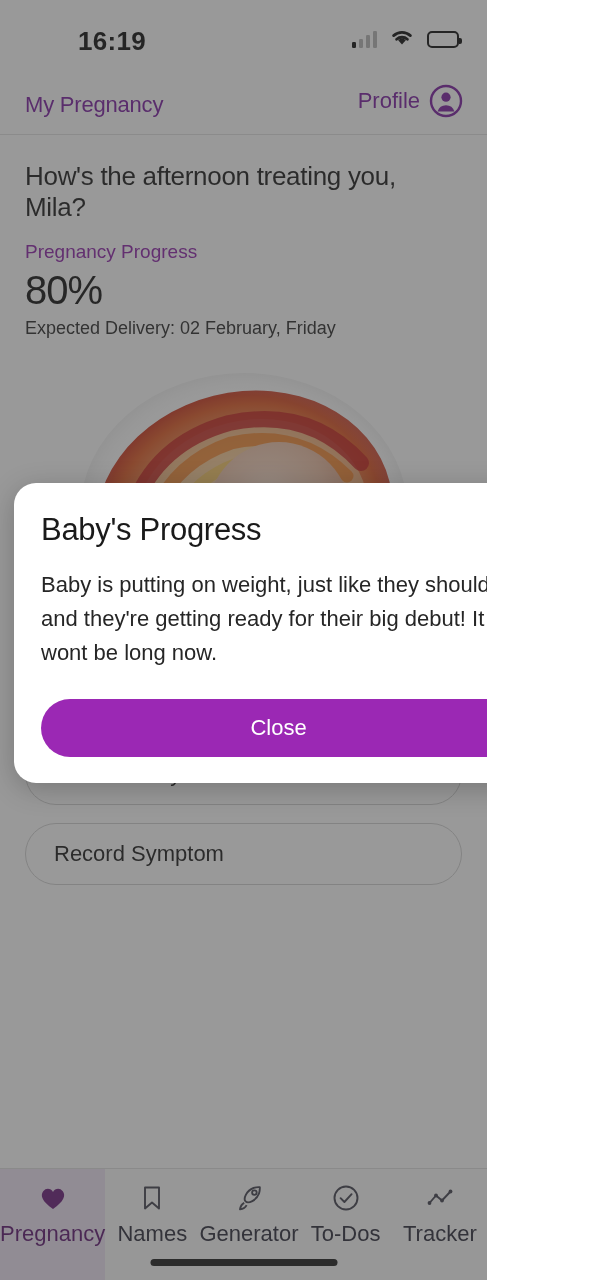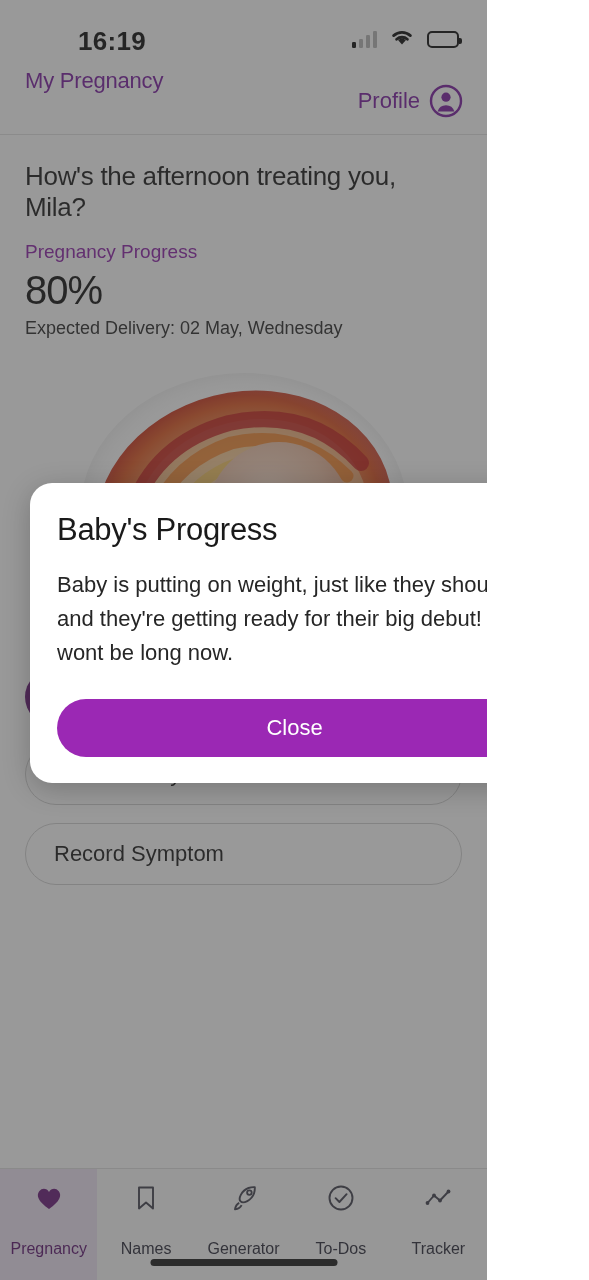--- a/index.html
+++ b/index.html
@@ -66,21 +66,21 @@
   .battery::after {
     content: ""; position: absolute; right: -4.5px; top: 5px;
     width: 2.5px; height: 6px; background: #0d0d0d; border-radius: 0 2px 2px 0;
   }
   .battery .lvl { height: 100%; background: #0d0d0d; border-radius: 2px; }
 
   
   .app-header {
     flex: 0 0 52px;
     display: flex;
-    align-items: flex-start;
+    align-items: flex-end;
     justify-content: space-between;
     padding: 0 24px 16px 25px;
     border-bottom: 1px solid #e2e2e2;
     gap: 42px;
   }
   .brand-title {
     font-size: 22px;
     color: #7B1FA2;
     letter-spacing: -0.2px;
   }
@@ -178,23 +178,22 @@
     display: flex;
     flex-direction: column;
     align-items: center;
     justify-content: flex-start;
     padding-top: 14px;
     gap: 8px;
   }
   .tab.active { background: #efe3f4; }
   .tab svg { width: 30px; height: 30px; display: block; }
   .tab-label {
-    font-size: 16px;
+    font-size: 22px;
     color: #2b2b3a;
-    margin-top: 19px;
   }
   .tab.active .tab-label { color: #5c1470; }
   .home-indicator {
     position: absolute;
     bottom: 14px;
     left: 50%;
     transform: translateX(-50%);
     width: 187px;
     height: 7px;
     border-radius: 4px;
@@ -205,21 +204,21 @@
   #dim-overlay {
     position: absolute;
     inset: 0;
     background: rgba(60,60,60,0.52);
     z-index: 20;
   }
 
   
   #modal {
     position: absolute;
-    left: 30px;
+    left: 14px;
     top: 483px;
     width: 529px;
     background: #ffffff;
     border-radius: 22px;
     z-index: 30;
     padding: 28px 27px 26px 27px;
     box-shadow: 0 6px 28px rgba(0,0,0,0.22);
   }
   .modal-head {
     display: flex;
@@ -292,21 +291,21 @@
             <path d="M8.6 27.5 a8.8 8.8 0 0 1 16.8 0 Z" fill="#7B1FA2"></path>
           </svg>
         </span>
       </div>
     </div>
 
     <div class="content">
       <div class="greeting">How's the afternoon treating you, Mila?</div>
       <div class="progress-label">Pregnancy Progress</div>
       <div class="progress-value">80%</div>
-      <div class="delivery-line">Expected Delivery: 02 May, Wednesday</div>
+      <div class="delivery-line">Expected Delivery: 02 February, Friday</div>
 
       <div class="fetus-wrap">
         <svg class="fetus-svg" viewBox="0 0 330 290">
           <defs>
             <radialGradient id="wombGlow" cx="50%" cy="50%" r="62%">
               <stop offset="0%" stop-color="#ffe7c8"></stop>
               <stop offset="45%" stop-color="#f2b477"></stop>
               <stop offset="72%" stop-color="#e05a25"></stop>
               <stop offset="90%" stop-color="#b8141a"></stop>
               <stop offset="100%" stop-color="#8d0d14" stop-opacity="0.35"></stop>

